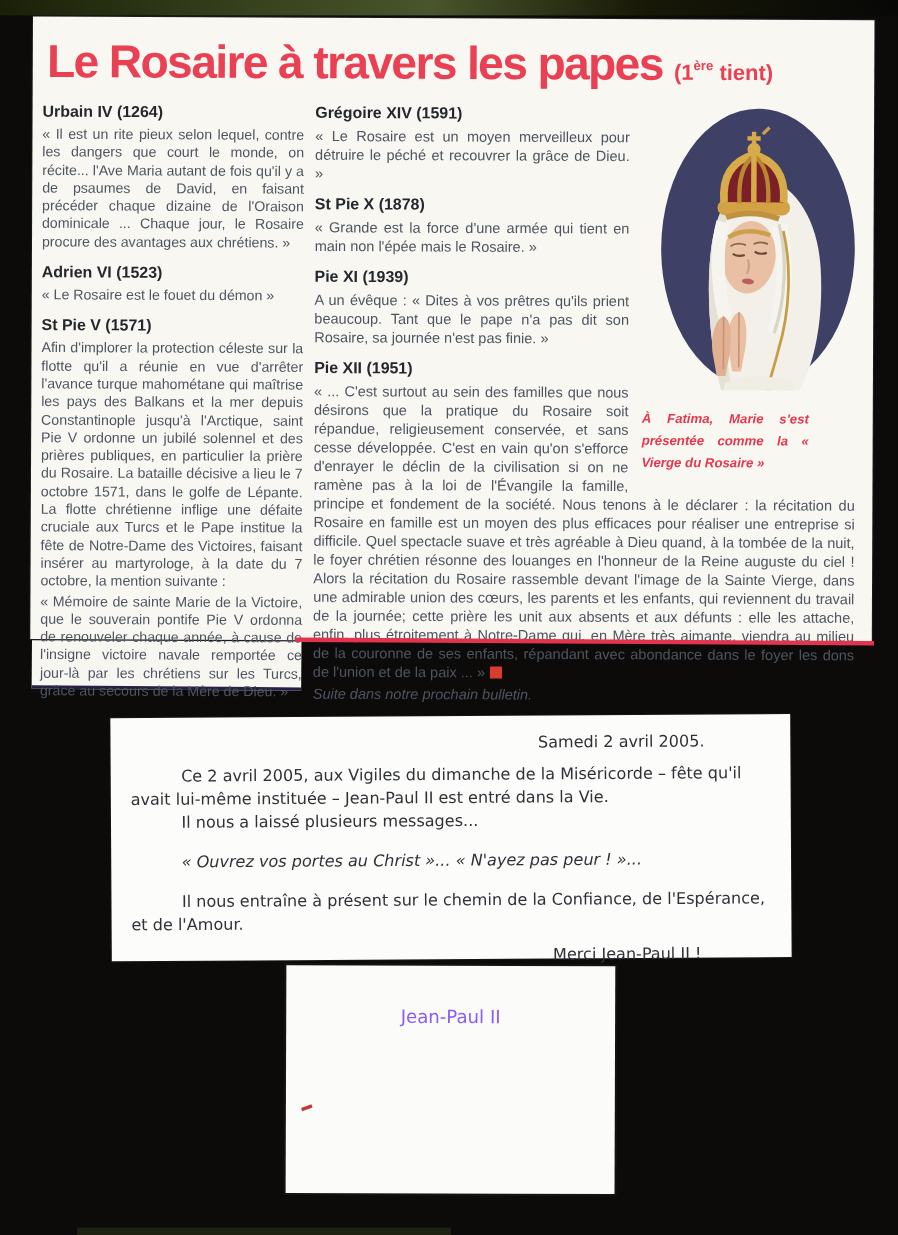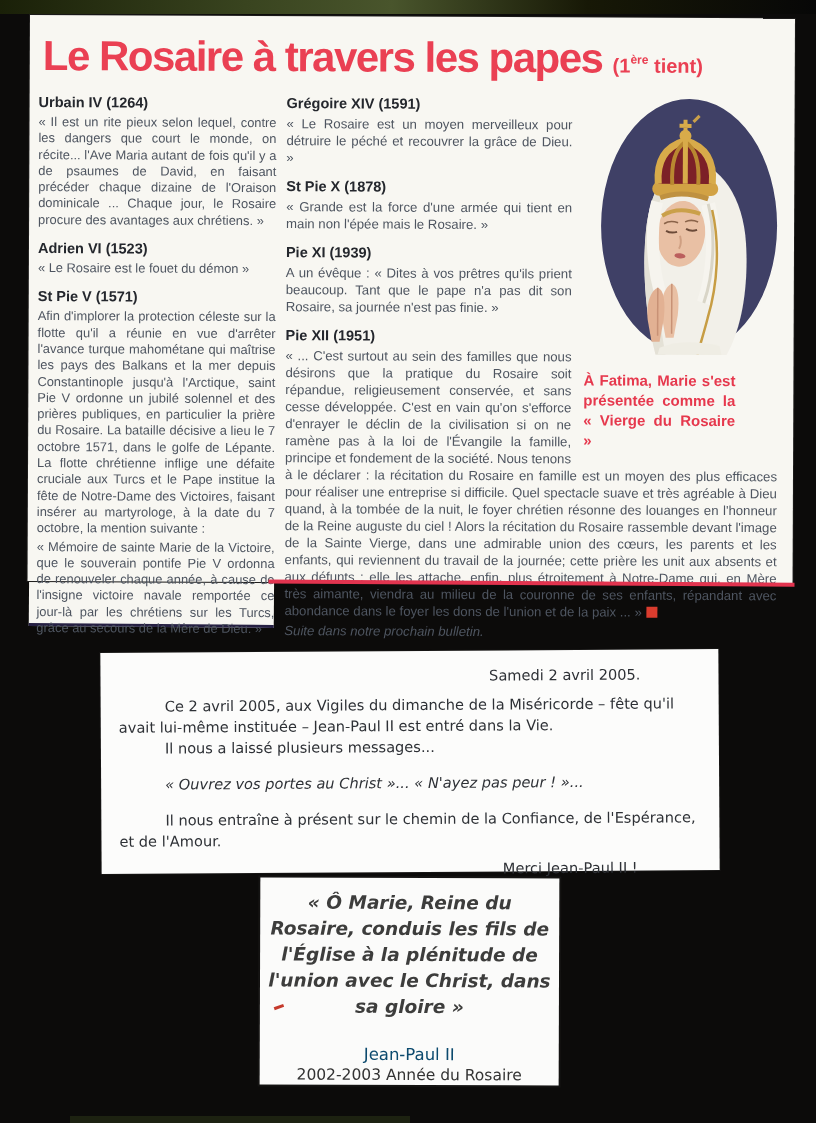--- a/index.html
+++ b/index.html
@@ -28,22 +28,22 @@
   .cols{display:flex;gap:10px;}
   .col-left{width:238px;flex:0 0 238px;}
   .col-right{flex:1;min-width:0;}
   .sec{margin-bottom:11px;}
   .sec h3{font-size:14.5px;color:#24272d;margin:0 0 3px 0;line-height:18px;}
   .sec p{font-size:12.9px;color:#4e5560;line-height:16.3px;margin:0;text-align:justify;}
   .sec p + p{margin-top:2px;}
   .col-right .sec p{line-height:17px;font-size:13.2px;}
   .figure{float:right;width:194px;margin:2px 0 6px 12px;}
   .oval-wrap{width:178px;height:257px;margin-left:16px;}
-  .fig-caption{margin-top:16px;width:152px;color:#e6384d;font-weight:bold;
-    font-size:15px;line-height:20px;text-align:justify;}
+  .fig-caption{margin-top:16px;width:152px;color:#e6384d;font-weight:bold;font-style:italic;
+    font-size:12px;line-height:20px;text-align:justify;}
   .redsq{display:inline-block;width:11px;height:11px;background:#da3c2e;margin-left:5px;vertical-align:-1px;}
   .suite{font-style:italic;font-size:12.3px;color:#565c66;margin-top:3px !important;text-align:left !important;}
 
   
   .scan2{position:absolute;left:101px;top:651px;width:618px;height:221px;
     background:#fcfcfb;transform:rotate(-.35deg);box-shadow:0 0 0 1px #161514;
     font-family:"DejaVu Sans",sans-serif;color:#2e3136;font-size:14.6px;line-height:21px;
     padding:14px 20px 0 18px;box-sizing:border-box;}
   .scan2 .date{text-align:right;margin:0 58px 8px 0;}
   .scan2 p{margin:0;}
@@ -52,21 +52,21 @@
   .scan2 .quote-line{font-style:italic;margin:15px 0 0 46px;}
   .scan2 .p3{margin-top:15px;}
   .scan2 .sign{text-align:right;margin:8px 62px 0 0;}
 
   
   .scan3{position:absolute;left:260px;top:878px;width:299px;height:207px;
     background:#fbfbfa;transform:rotate(.2deg);box-shadow:0 0 0 2px #141312;
     font-family:"DejaVu Sans",sans-serif;text-align:center;
     padding:12px 8px 0 8px;box-sizing:border-box;}
   .scan3 .big-quote{font-weight:bold;font-style:italic;font-size:18.5px;line-height:26px;color:#3d3d3c;margin:0;}
-  .scan3 .author{font-size:16.5px;color:#0c4a6e;margin:25px 0 2px 0;}
+  .scan3 .author{font-size:16.5px;color:#8b5cf6;margin:25px 0 2px 0;}
   .scan3 .year{font-size:15.5px;color:#333;margin:0;}
   .red-tick{position:absolute;left:14px;top:128px;width:10px;height:3px;background:#c53a2c;transform:rotate(-20deg);}
 </style>
 </head>
 <body>
 
 <div class="top-strip"></div>
 <div class="bottom-strip"></div>
 
 <div class="scan1-tab"></div>
@@ -173,16 +173,14 @@
   <p class="date">Samedi 2 avril 2005.</p>
   <p class="indent">Ce 2 avril 2005, aux Vigiles du dimanche de la Miséricorde – fête qu'il avait lui-même instituée – Jean-Paul II est entré dans la Vie.</p>
   <p class="indent msg">Il nous a laissé plusieurs messages...</p>
   <p class="quote-line">« Ouvrez vos portes au Christ »... « N'ayez pas peur ! »...</p>
   <p class="indent p3">Il nous entraîne à présent sur le chemin de la Confiance, de l'Espérance, et de l'Amour.</p>
   <p class="sign">Merci Jean-Paul II !</p>
 </div>
 
 <div class="scan3">
   <div class="red-tick"></div>
-  <p class="big-quote">« Ô Marie, Reine du Rosaire, conduis les fils de l'Église à la plénitude de l'union avec le Christ, dans sa gloire »</p>
   <p class="author">Jean-Paul II</p>
-  <p class="year">2002-2003 Année du Rosaire</p>
 </div>
 
 </body></html>

